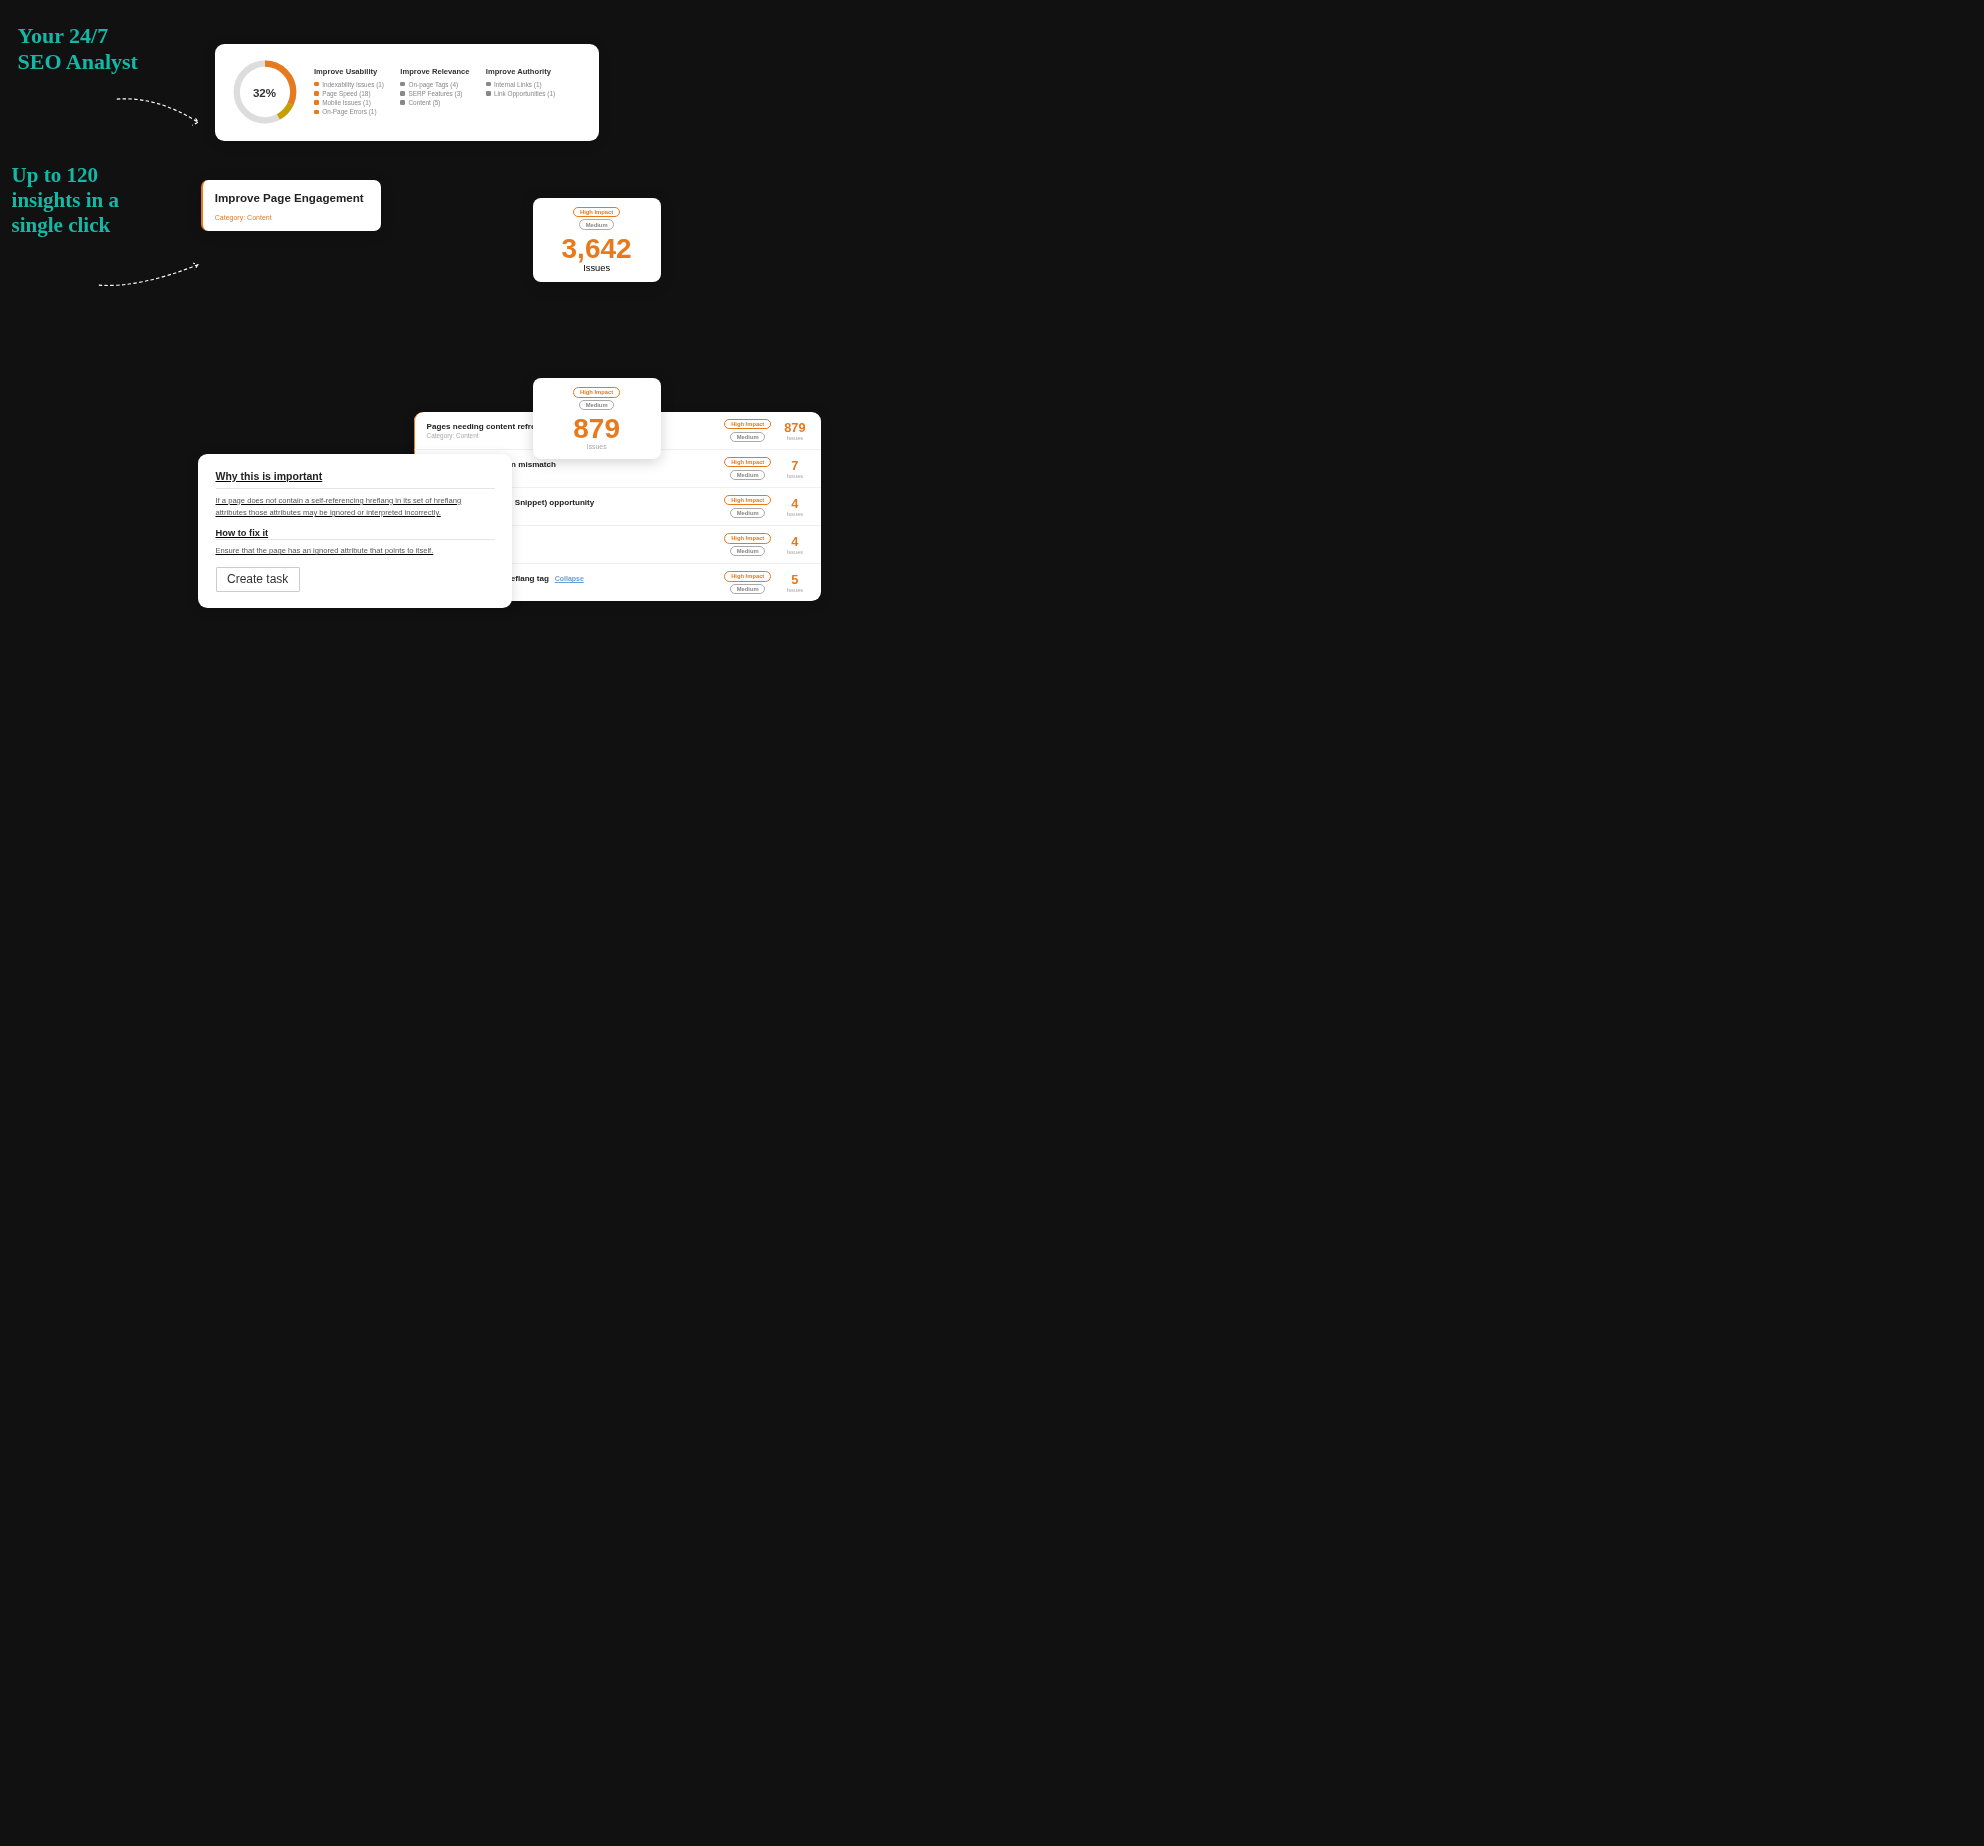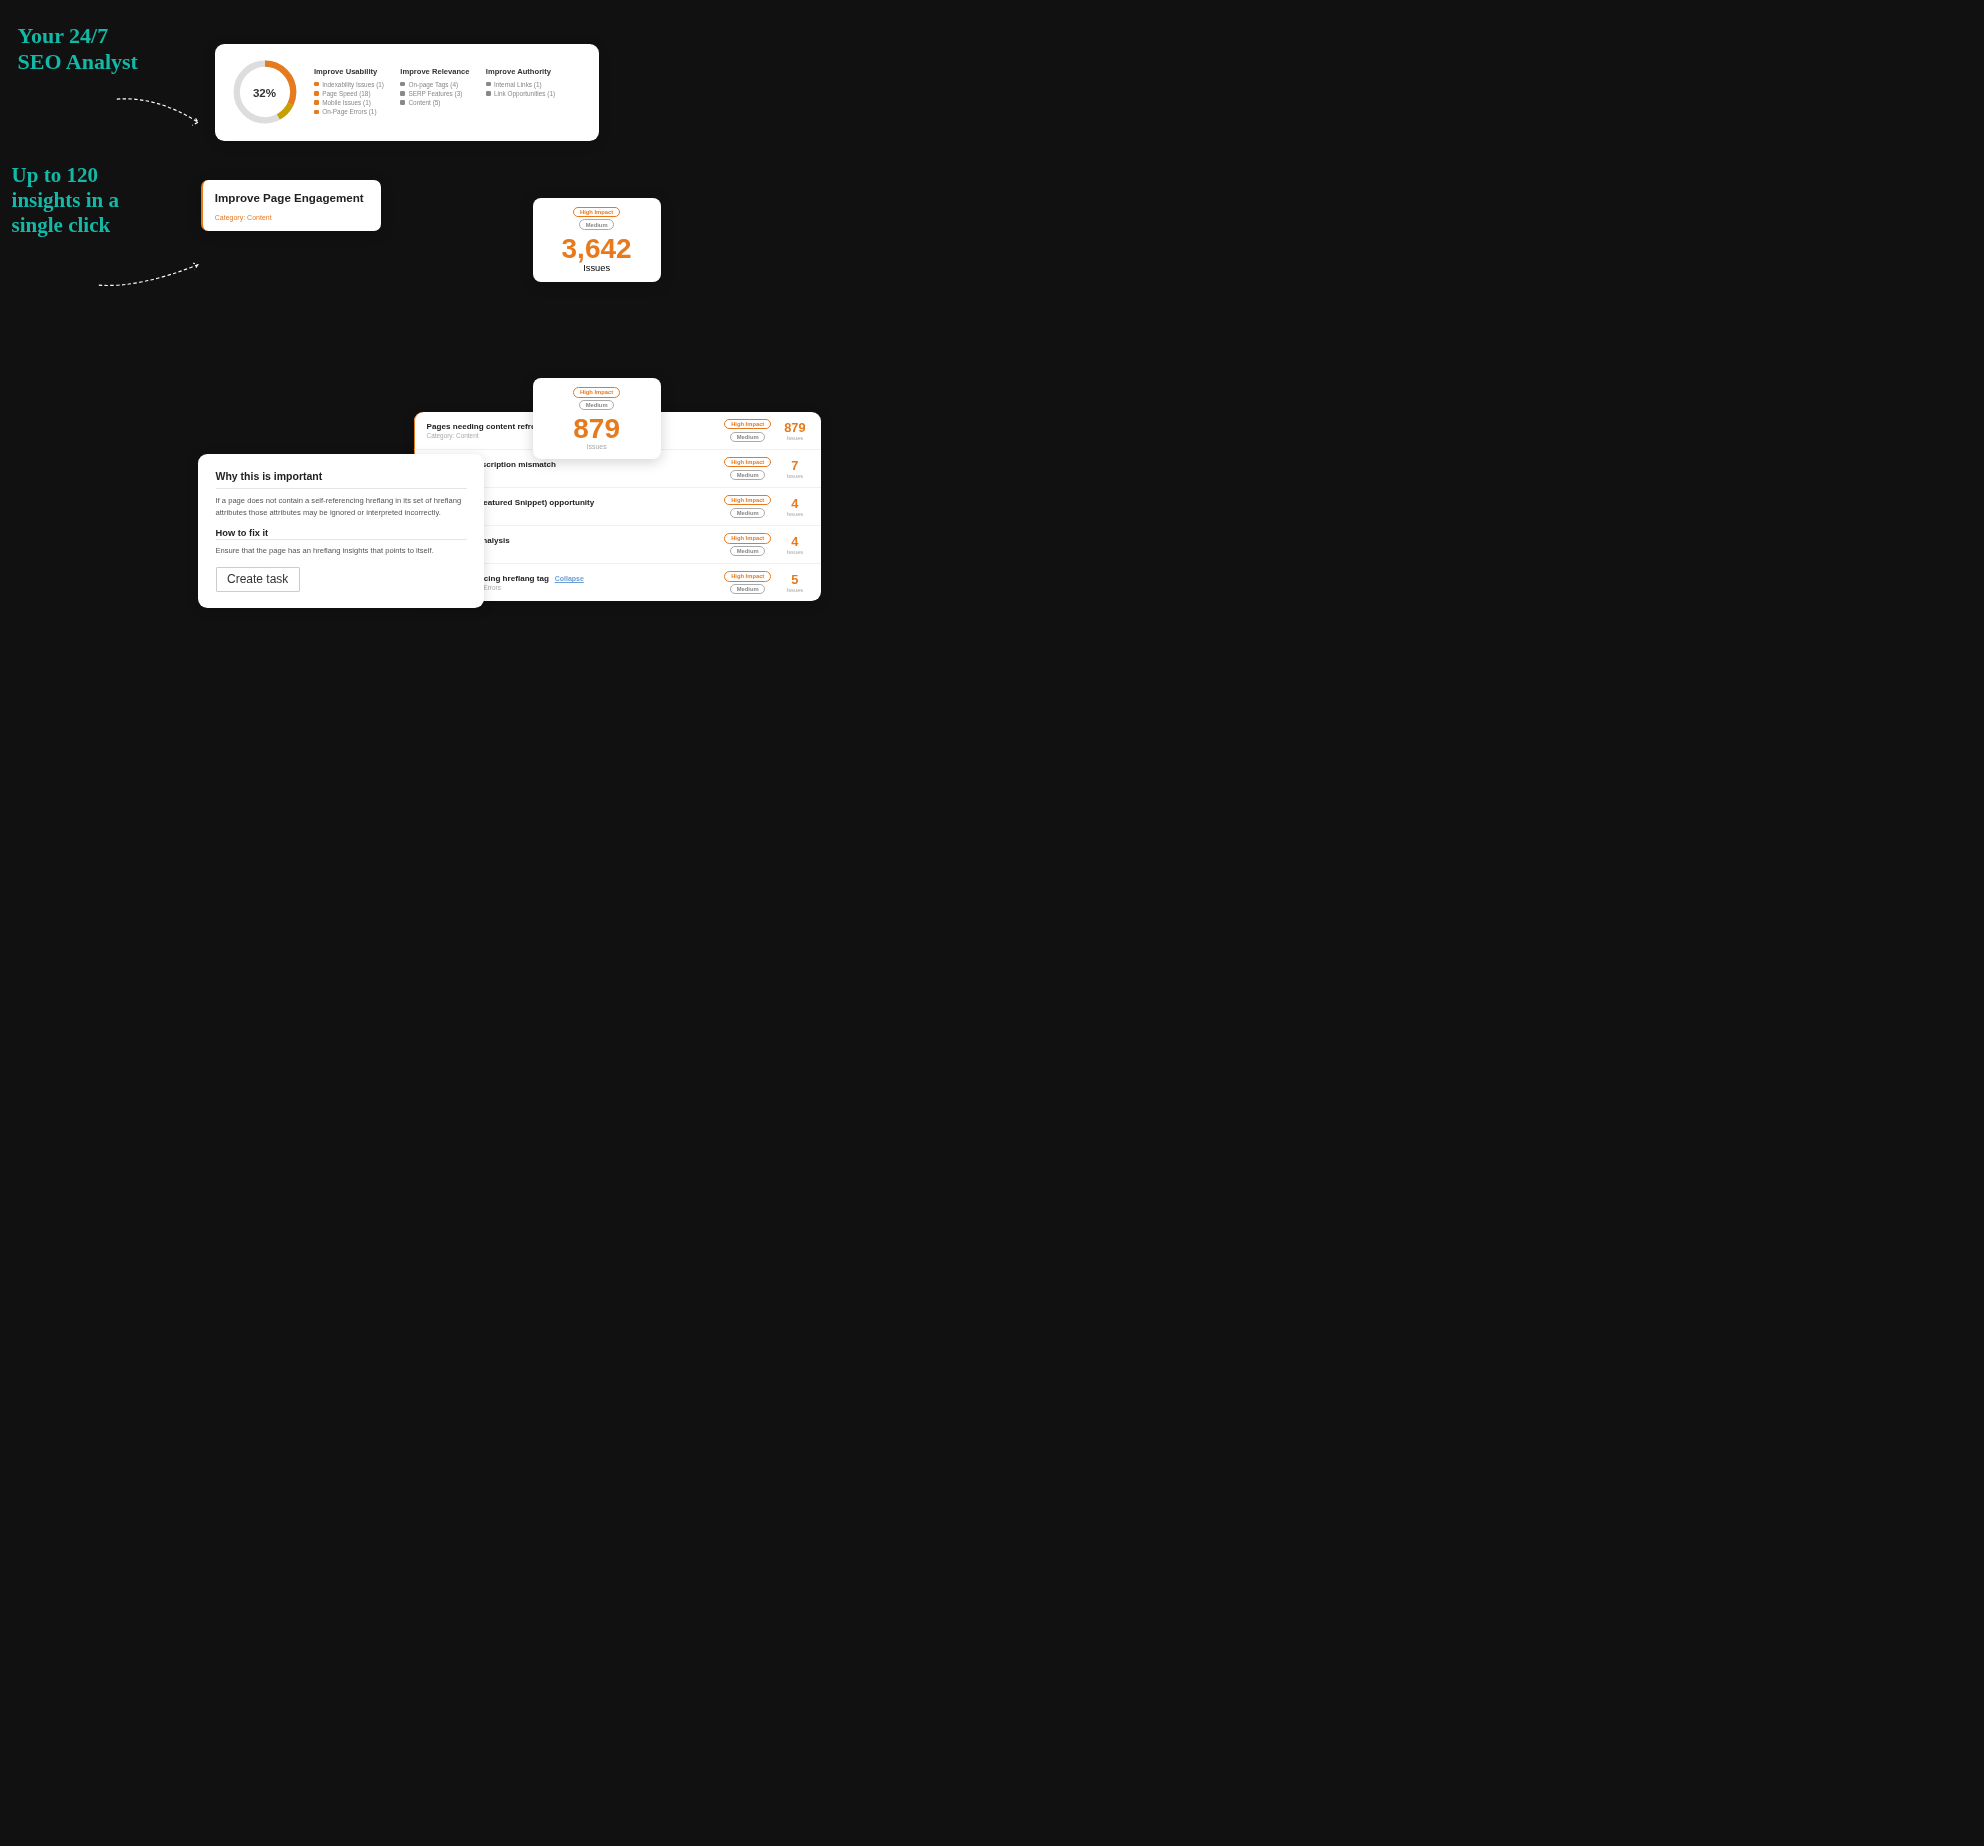--- a/index.html
+++ b/index.html
@@ -259,25 +259,26 @@
       font-weight: 800;
       color: #e87a1e;
       line-height: 1;
     }
 
     
     .card-why {
       position: absolute;
       top: 454px;
       left: 198px;
-      width: 286px;
+      width: 314px;
       background: white;
       border-radius: 9.3px;
       padding: 16.3px 17.5px;
       box-shadow: 0 2.3px 11.6px rgba(0,0,0,0.15);
+      text-decoration: underline;
     }
     .card-why h3 {
       font-size: 10.5px;
       font-weight: 700;
       color: #222;
       margin-bottom: 5.8px;
       padding-bottom: 5.8px;
       border-bottom: 0.6px solid #e5e5e5;
     }
     .card-why p {
@@ -514,16 +515,16 @@
     <div class="big-num">879</div>
     <div class="issues-sub">Issues</div>
   </div>
 
 </div>
 
 <div class="card-why">
   <h3>Why this is important</h3>
   <p>If a page does not contain a self-referencing hreflang in its set of hreflang attributes those attributes may be ignored or interpreted incorrectly.</p>
   <h4>How to fix it</h4>
-  <p class="fix-text">Ensure that the page has an hreflang insights that points to itself.</p>
+  <p class="fix-text">Ensure that the page has an ignored attribute that points to itself.</p>
   <button class="create-task-btn">Create task</button>
 </div>
 
 
 </body></html>

